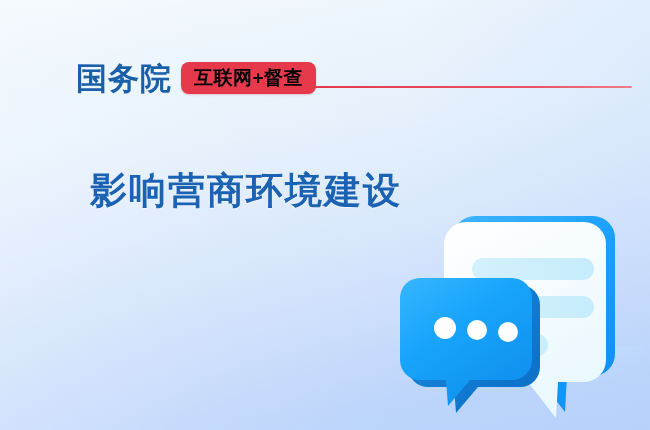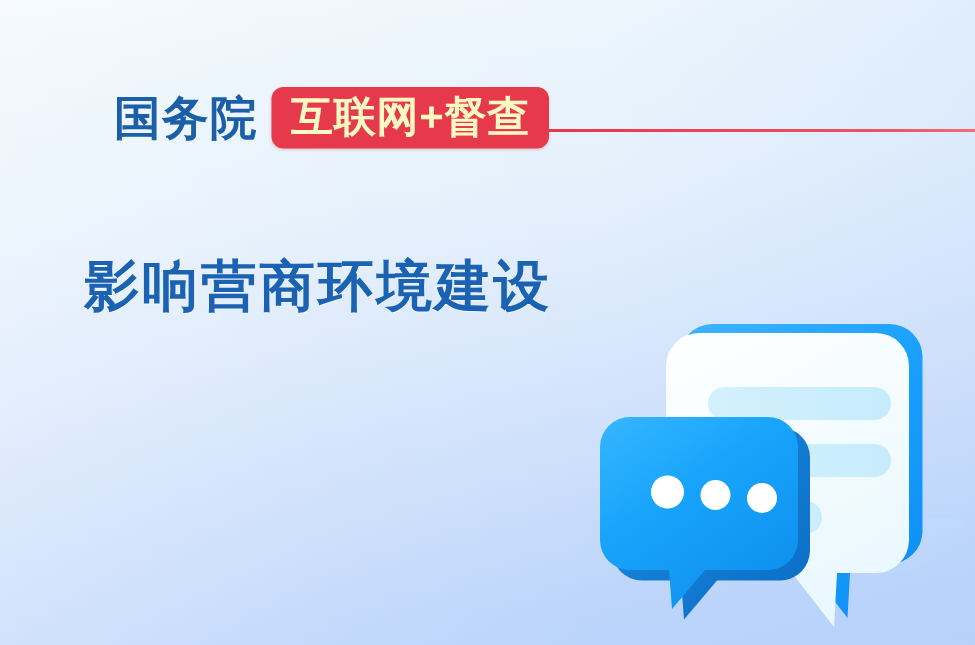--- a/index.html
+++ b/index.html
@@ -60,22 +60,22 @@
     font-weight: bold;
     letter-spacing: 1px;
     color: #1a5fa8;
     line-height: 1;
     white-space: nowrap;
     font-family: "Liberation Sans", "DejaVu Sans", sans-serif;
   }
   .badge {
     margin-left: 9px;
     background: #e6394b;
-    color: #fef9c3;
-    font-size: 28px;
+    color: #000000;
+    font-size: 19px;
     font-weight: bold;
     letter-spacing: 0.5px;
     padding: 6px 13px 7px 13px;
     border-radius: 8px;
     line-height: 1;
     white-space: nowrap;
     box-shadow: 0 1px 2px rgba(190,40,60,0.22);
     font-family: "Liberation Sans", "DejaVu Sans", sans-serif;
   }
   .rule {
@@ -87,20 +87,21 @@
     background: linear-gradient(90deg, #e6394b 0%, #ea5365 70%, #f07c89 100%);
     border-radius: 1px;
   }
 
   
   .title-block {
     position: absolute;
     left: 56px;
     top: 164px;
     width: 380px;
+    text-align: center;
     z-index: 5;
   }
   .title-line {
     font-size: 37px;
     font-weight: bold;
     color: #1b62b2;
     letter-spacing: 2px;
     line-height: 1.45;
     white-space: nowrap;
     text-shadow: 0 1px 0 rgba(255,255,255,0.55);

